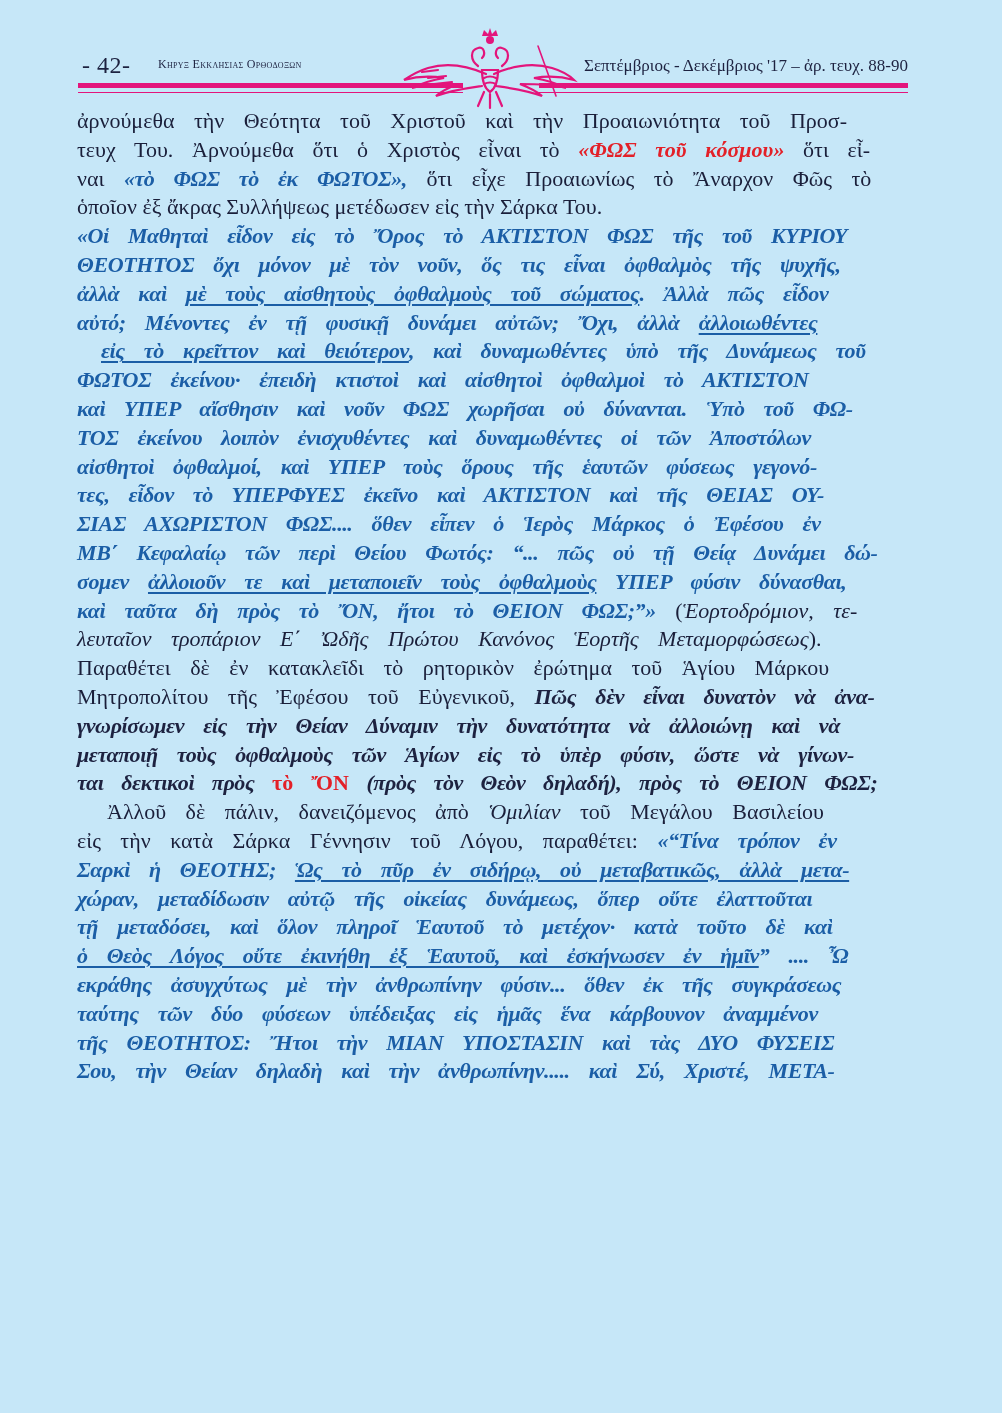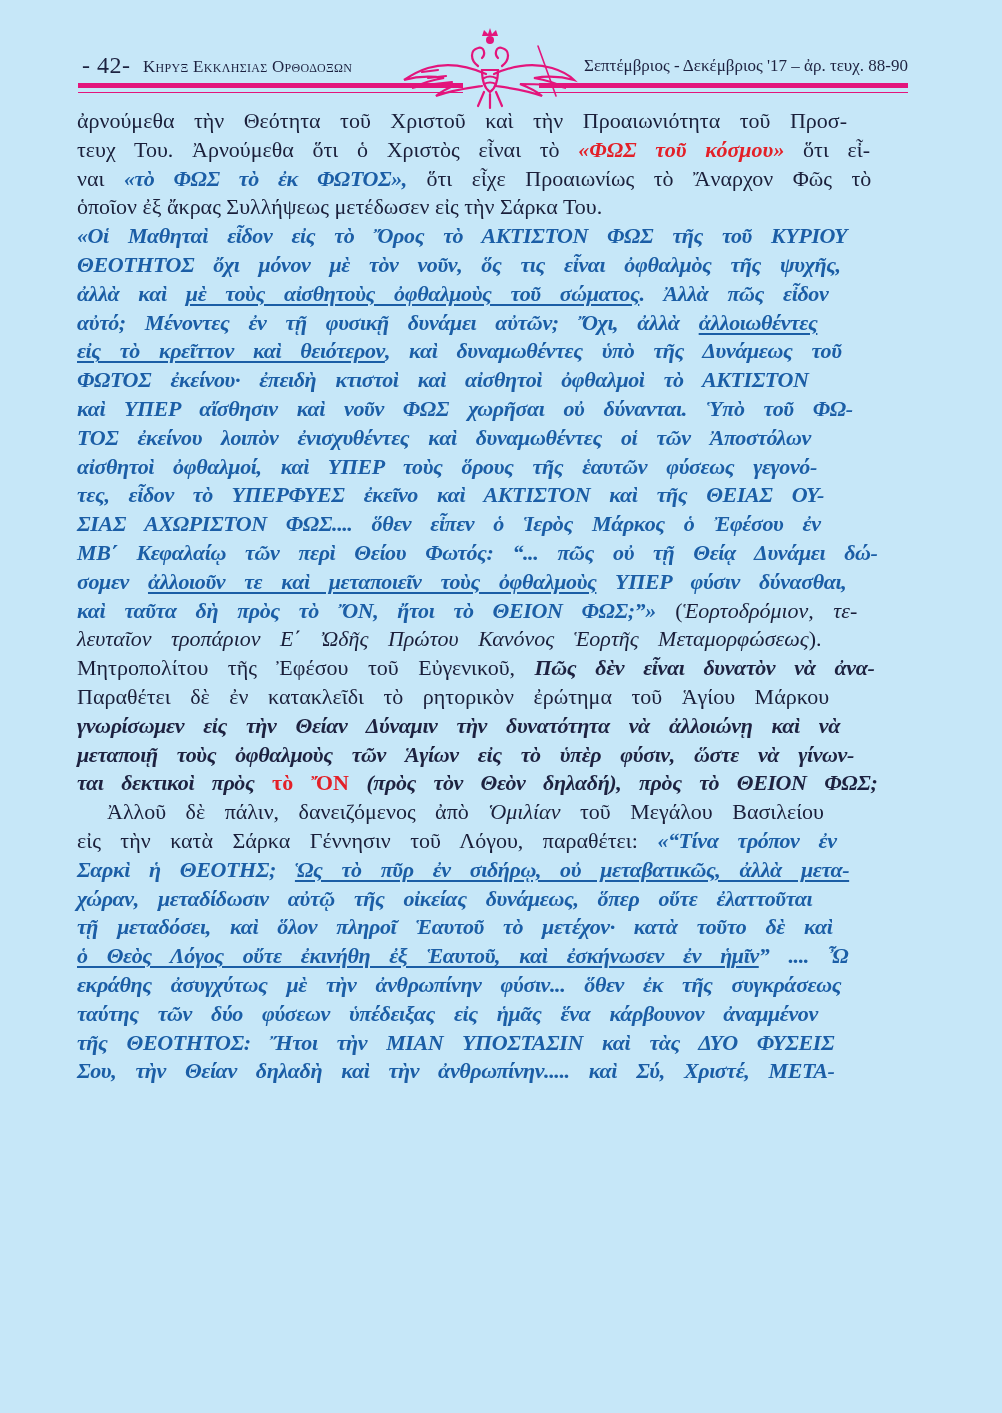--- a/index.html
+++ b/index.html
@@ -12,22 +12,22 @@
   }
   .header {
     position: absolute; left: 78px; top: 48px; width: 830px; height: 50px;
   }
   .hdr-page {
     position: absolute; left: 4px; top: 4px;
     font-size: 24px; color: #1d2240; letter-spacing: 0.5px;
     font-family: "Liberation Serif", serif;
   }
   .hdr-title {
-    position: absolute; left: 65px; top: 9px;
-    font-size: 17px; color: #1d2240; letter-spacing: 0.3px;
+    position: absolute; left: 80px; top: 9px;
+    font-size: 12px; color: #1d2240; letter-spacing: 0.3px;
     font-variant: small-caps;
   }
   .hdr-issue {
     position: absolute; right: 0px; top: 8px;
     font-size: 17px; color: #1d2240;
   }
   .rule-thick { position: absolute; top: 35px; height: 5px; background: #e3157c; }
   .rule-thin { position: absolute; top: 44px; height: 1px; background: #e3157c; }
   .emblem {
     position: absolute; left: 320px; top: -22px; width: 180px; height: 84px;
@@ -83,33 +83,33 @@
 
 <div class="content" id="content">
     <div class="line"><span class="cond" style="word-spacing: 14px;"><span>ἀρνούμεθα τὴν Θεότητα τοῦ Χριστοῦ καὶ τὴν Προαιωνιότητα τοῦ Προσ-</span></span></div>
     <div class="line"><span class="cond" style="word-spacing: 13.1836px;"><span>τευχ Του. Ἀρνούμεθα ὅτι ὁ Χριστὸς εἶναι τὸ </span><span class="red">«ΦΩΣ τοῦ κόσμου»</span><span> ὅτι εἶ-</span></span></div>
     <div class="line"><span class="cond" style="word-spacing: 14px;"><span>ναι </span><span class="q">«τὸ ΦΩΣ τὸ ἐκ ΦΩΤΟΣ»,</span><span> ὅτι εἶχε Προαιωνίως τὸ Ἄναρχον Φῶς τὸ</span></span></div>
     <div class="line last"><span class="cond"><span>ὁποῖον ἐξ ἄκρας Συλλήψεως μετέδωσεν εἰς τὴν Σάρκα Του.</span></span></div>
     <div class="line"><span class="cond" style="word-spacing: 14px;"><span class="q">«Οἱ Μαθηταὶ εἶδον εἰς τὸ Ὄρος τὸ ΑΚΤΙΣΤΟΝ  ΦΩΣ τῆς τοῦ ΚΥΡΙΟΥ</span></span></div>
     <div class="line"><span class="cond" style="word-spacing: 14px;"><span class="q">ΘΕΟΤΗΤΟΣ ὄχι μόνον μὲ τὸν νοῦν, ὅς τις εἶναι ὀφθαλμὸς τῆς ψυχῆς,</span></span></div>
     <div class="line"><span class="cond" style="word-spacing: 14px;"><span class="q">ἀλλὰ καὶ </span><span class="q u">μὲ τοὺς αἰσθητοὺς ὀφθαλμοὺς τοῦ σώματος</span><span class="q">. Ἀλλὰ πῶς εἶδον</span></span></div>
     <div class="line"><span class="cond" style="word-spacing: 14px;"><span class="q">αὐτό; Μένοντες ἐν τῇ φυσικῇ δυνάμει αὐτῶν; Ὄχι, ἀλλὰ </span><span class="q u">ἀλλοιωθέντες</span></span></div>
-    <div class="line"><span class="cond" style="word-spacing: 14px;"><span class="q u">εἰς τὸ κρεῖττον καὶ θειότερον</span><span class="q">, καὶ δυναμωθέντες ὑπὸ τῆς Δυνάμεως τοῦ</span></span></div>
+    <div class="line"><span class="cond" style="word-spacing: 14px; margin-left: 24px;"><span class="q u">εἰς τὸ κρεῖττον καὶ θειότερον</span><span class="q">, καὶ δυναμωθέντες ὑπὸ τῆς Δυνάμεως τοῦ</span></span></div>
     <div class="line"><span class="cond" style="word-spacing: 14px;"><span class="q">ΦΩΤΟΣ ἐκείνου· ἐπειδὴ κτιστοὶ καὶ αἰσθητοὶ ὀφθαλμοὶ τὸ ΑΚΤΙΣΤΟΝ</span></span></div>
     <div class="line"><span class="cond" style="word-spacing: 14px;"><span class="q">καὶ ΥΠΕΡ αἴσθησιν καὶ νοῦν ΦΩΣ χωρῆσαι οὐ δύνανται. Ὑπὸ τοῦ ΦΩ-</span></span></div>
     <div class="line"><span class="cond" style="word-spacing: 14px;"><span class="q">ΤΟΣ ἐκείνου λοιπὸν ἐνισχυθέντες καὶ δυναμωθέντες οἱ τῶν Ἀποστόλων</span></span></div>
     <div class="line"><span class="cond" style="word-spacing: 14px;"><span class="q">αἰσθητοὶ ὀφθαλμοί, καὶ ΥΠΕΡ τοὺς ὅρους τῆς ἑαυτῶν φύσεως γεγονό-</span></span></div>
     <div class="line"><span class="cond" style="word-spacing: 14px;"><span class="q">τες, εἶδον τὸ ΥΠΕΡΦΥΕΣ ἐκεῖνο καὶ ΑΚΤΙΣΤΟΝ καὶ τῆς ΘΕΙΑΣ  ΟΥ-</span></span></div>
     <div class="line"><span class="cond" style="word-spacing: 14px;"><span class="q">ΣΙΑΣ  ΑΧΩΡΙΣΤΟΝ  ΦΩΣ.... ὅθεν εἶπεν ὁ Ἱερὸς Μάρκος ὁ Ἐφέσου ἐν</span></span></div>
     <div class="line"><span class="cond" style="word-spacing: 14px;"><span class="q">ΜΒ΄ Κεφαλαίῳ τῶν περὶ Θείου Φωτός: “... πῶς οὐ τῇ Θείᾳ Δυνάμει δώ-</span></span></div>
     <div class="line"><span class="cond" style="word-spacing: 14px;"><span class="q">σομεν </span><span class="q u">ἀλλοιοῦν τε καὶ μεταποιεῖν τοὺς ὀφθαλμοὺς</span><span class="q"> ΥΠΕΡ φύσιν δύνασθαι,</span></span></div>
     <div class="line"><span class="cond" style="word-spacing: 14px;"><span class="q">καὶ ταῦτα δὴ πρὸς τὸ ὌΝ, ἤτοι τὸ ΘΕΙΟΝ  ΦΩΣ;”»</span><span> (</span><span class="it">Ἑορτοδρόμιον, τε-</span></span></div>
     <div class="line"><span class="cond" style="word-spacing: 14px;"><span class="it">λευταῖον τροπάριον Ε΄ Ὠδῆς Πρώτου Κανόνος Ἑορτῆς Μεταμορφώσεως</span><span>).</span></span></div>
+    <div class="line"><span class="cond" style="word-spacing: 14px;"><span>Παραθέτει δὲ ἐν κατακλεῖδι τὸ ρητορικὸν ἐρώτημα τοῦ Ἁγίου Μάρκου</span></span></div>
     <div class="line"><span class="cond" style="word-spacing: 14px;"><span>Μητροπολίτου τῆς Ἐφέσου τοῦ Εὐγενικοῦ, </span><span class="qb">Πῶς δὲν εἶναι δυνατὸν νὰ ἀνα-</span></span></div>
-    <div class="line"><span class="cond" style="word-spacing: 14px;"><span>Παραθέτει δὲ ἐν κατακλεῖδι τὸ ρητορικὸν ἐρώτημα τοῦ Ἁγίου Μάρκου</span></span></div>
     <div class="line"><span class="cond" style="word-spacing: 14px;"><span class="qb">γνωρίσωμεν εἰς τὴν Θείαν Δύναμιν τὴν δυνατότητα νὰ ἀλλοιώνῃ καὶ νὰ</span></span></div>
     <div class="line"><span class="cond" style="word-spacing: 14px;"><span class="qb">μεταποιῇ τοὺς ὀφθαλμοὺς τῶν Ἁγίων εἰς τὸ ὑπὲρ φύσιν, ὥστε νὰ γίνων-</span></span></div>
     <div class="line"><span class="cond" style="word-spacing: 12.5365px;"><span class="qb">ται δεκτικοὶ πρὸς </span><span class="redr">τὸ ὌΝ</span><span class="qb"> (πρὸς τὸν Θεὸν δηλαδή), πρὸς τὸ ΘΕΙΟΝ ΦΩΣ;</span></span></div>
     <div class="line indent"><span class="cond" style="word-spacing: 14px;"><span>Ἀλλοῦ δὲ πάλιν, δανειζόμενος ἀπὸ </span><span class="it">Ὁμιλίαν</span><span> τοῦ Μεγάλου Βασιλείου</span></span></div>
     <div class="line"><span class="cond" style="word-spacing: 14px;"><span>εἰς τὴν κατὰ Σάρκα Γέννησιν τοῦ Λόγου, παραθέτει: </span><span class="q">«“Τίνα τρόπον ἐν</span></span></div>
     <div class="line"><span class="cond" style="word-spacing: 14px;"><span class="q">Σαρκὶ ἡ ΘΕΟΤΗΣ; </span><span class="q u">Ὡς τὸ πῦρ ἐν σιδήρῳ, οὐ μεταβατικῶς, ἀλλὰ μετα-</span></span></div>
     <div class="line"><span class="cond" style="word-spacing: 14px;"><span class="q">χώραν, μεταδίδωσιν αὐτῷ τῆς οἰκείας δυνάμεως, ὅπερ οὔτε ἐλαττοῦται</span></span></div>
     <div class="line"><span class="cond" style="word-spacing: 14px;"><span class="q">τῇ μεταδόσει, καὶ ὅλον πληροῖ Ἑαυτοῦ τὸ μετέχον· κατὰ τοῦτο δὲ καὶ</span></span></div>
     <div class="line"><span class="cond" style="word-spacing: 14px;"><span class="q u">ὁ Θεὸς Λόγος οὔτε ἐκινήθη ἐξ Ἑαυτοῦ, καὶ ἐσκήνωσεν ἐν ἡμῖν</span><span class="q">” ....  Ὦ</span></span></div>
     <div class="line"><span class="cond" style="word-spacing: 14px;"><span class="q">εκράθης ἀσυγχύτως μὲ τὴν ἀνθρωπίνην φύσιν... ὅθεν ἐκ τῆς συγκράσεως</span></span></div>

